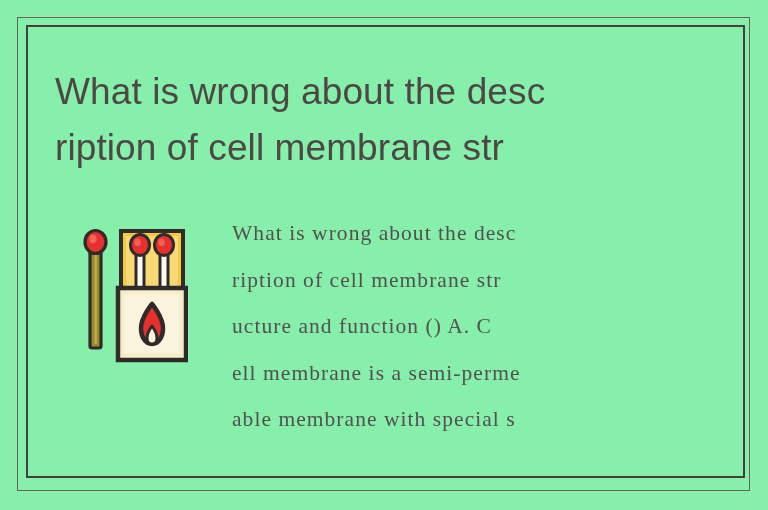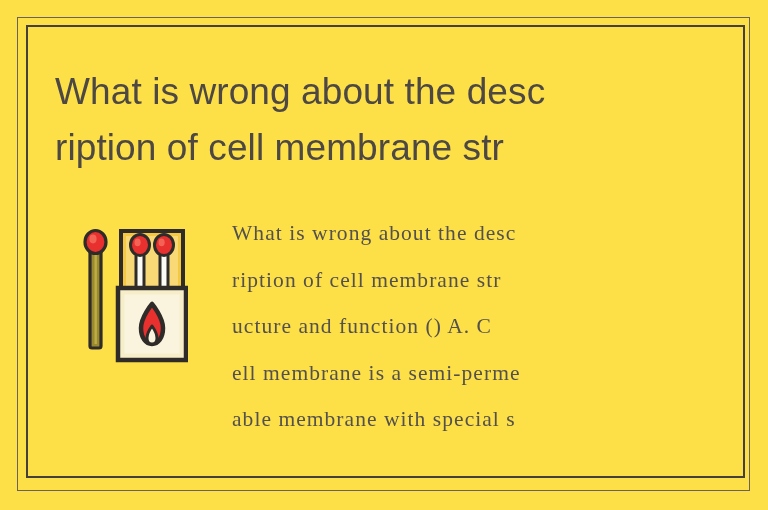--- a/index.html
+++ b/index.html
@@ -14,21 +14,21 @@
     overflow: hidden;
   }
 
   
   #card {
     position: absolute;
     left: 0;
     top: 0;
     width: 768px;
     height: 510px;
-    background: #fde047;
+    background: #86efac;
   }
   #outer-frame {
     position: absolute;
     left: 17px;
     top: 17px;
     width: 733px;
     height: 474px;
     border: 1px solid #6b625c;
     box-sizing: border-box;
     background: transparent;

